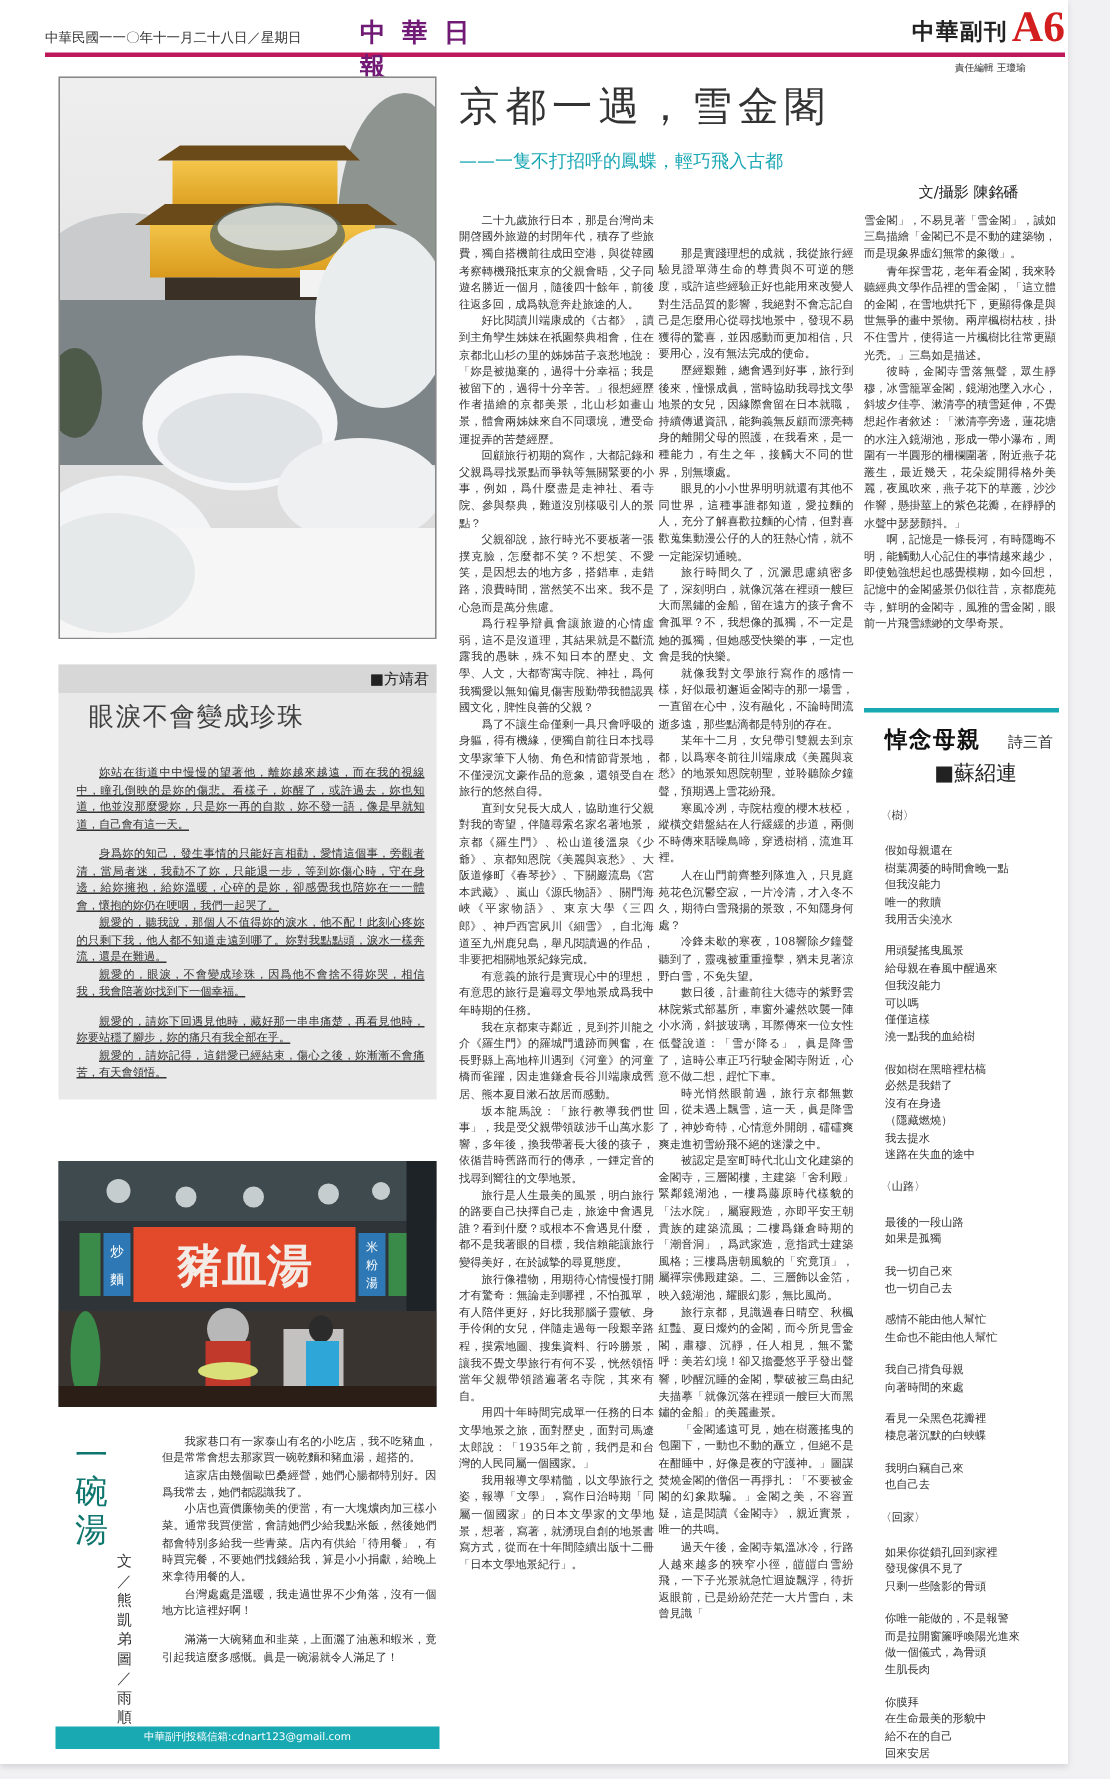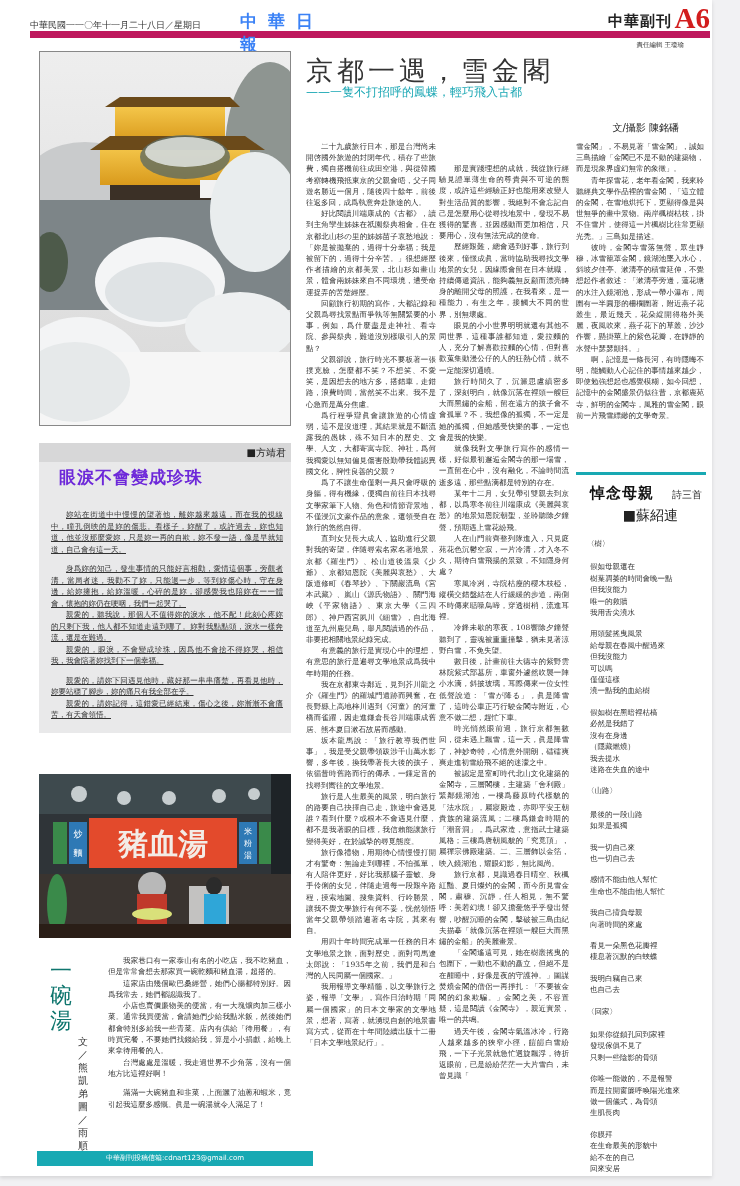--- a/index.html
+++ b/index.html
@@ -1,48 +1,48 @@
 <!DOCTYPE html>
 <html><head>
 <meta charset="utf-8">
 <style>
   * { box-sizing: border-box; margin: 0; padding: 0; }
   html, body { width: 740px; height: 1186px; background: #f1f1f3; overflow: hidden; }
   body { font-family: "DejaVu Serif", "Liberation Serif", serif; color: #222; position: relative; }
   .page { position: absolute; left: 0; top: 0; width: 712px; height: 1176px; background: #fff; box-shadow: 0 2px 4px rgba(0,0,0,0.12); }
-  .header { position: absolute; left: 30px; top: 0; width: 680px; height: 38px; border-bottom: 7px solid #be185d; }
+  .header { position: absolute; left: 30px; top: 0; width: 680px; height: 38px; border-bottom: 3px solid #be185d; }
   .header .date { position: absolute; left: 0; top: 19px; font-family: "DejaVu Sans", sans-serif; font-size: 9px; color: #333; }
-  .header .paper-name { position: absolute; left: 210px; top: 10px; width: 100px; font-size: 17px; font-weight: bold; color: #3b82f6; letter-spacing: 11px; }
+  .header .paper-name { position: absolute; left: 210px; top: 10px; width: 100px; font-size: 17px; font-weight: bold; color: #701a75; letter-spacing: 11px; }
   .header .section-name { position: absolute; right: 38px; top: 12px; font-size: 15px; color: #222; font-weight: bold; letter-spacing: 1px; }
   .header .page-num { position: absolute; right: 0; top: 2px; font-size: 29px; font-weight: bold; color: #d21e1e; font-family: "Liberation Serif", serif; }
   .editor { position: absolute; right: 28px; top: 41px; font-family: "DejaVu Sans", sans-serif; font-size: 6.5px; color: #333; }
 
   .photo-kinkaku { position: absolute; left: 39px; top: 51px; width: 252px; height: 375px; border: 1px solid #888; overflow: hidden; background: #dedede; }
 
   .essay-box { position: absolute; left: 39px; top: 443px; width: 252px; height: 290px; background: #e9e9ea; }
   .essay-box .bar { height: 19px; background: #d7d7d8; position: relative; }
   .essay-box .author { position: absolute; right: 5px; top: 3px; font-family: "DejaVu Sans", sans-serif; font-size: 10px; color: #222; }
   .essay-box .t1 { margin: 13px 0 0 20px; font-family: "DejaVu Sans", sans-serif; font-weight: bold; font-size: 17px; color: #1aa7b4; letter-spacing: 1px; }
-  .essay-box .t2 { margin: 4px 0 0 20px; font-family: "DejaVu Sans", sans-serif; font-size: 17px; color: #6d28d9; letter-spacing: 1px; font-weight: bold; }
+  .essay-box .t2 { margin: 4px 0 0 20px; font-family: "DejaVu Sans", sans-serif; font-size: 17px; color: #404040; letter-spacing: 1px; }
   .essay-box .body { margin: 20px 8px 0 12px; font-size: 7.5px; line-height: 11.5px; color: #333; text-align: justify; text-decoration: underline; }
   .essay-box .body p { text-indent: 2em; }
   .essay-box .body p.gap { margin-top: 8px; }
 
   .photo-soup { position: absolute; left: 39px; top: 774px; width: 252px; height: 164px; overflow: hidden; background: #2a2e33; }
 
   .soup-title { position: absolute; left: 50px; top: 958px; width: 24px; font-size: 22px; line-height: 25px; color: #0f766e; text-align: left; font-family: "DejaVu Sans", sans-serif; }
   .soup-credit { position: absolute; left: 76px; top: 1035px; width: 14px; font-size: 10px; line-height: 13px; color: #333; text-align: center; font-family: "DejaVu Sans", sans-serif; }
   .soup-body { position: absolute; left: 108px; top: 955px; width: 183px; font-size: 7.5px; line-height: 11.3px; color: #333; text-align: justify; }
   .soup-body p { text-indent: 2em; }
   .soup-body p.gap { margin-top: 8px; }
 
-  .footer-bar { position: absolute; left: 37px; top: 1151px; width: 276px; height: 15px; background: #18a9b3; color: #fff; font-family: "DejaVu Sans", sans-serif; font-size: 7px; text-align: center; line-height: 15px; }
+  .footer-bar { position: absolute; left: 37px; top: 1151px; width: 256px; height: 15px; background: #18a9b3; color: #fff; font-family: "DejaVu Sans", sans-serif; font-size: 7px; text-align: center; line-height: 15px; }
 
   .main-title { position: absolute; left: 306px; top: 53px; font-family: "DejaVu Serif", serif; font-size: 27px; color: #333; letter-spacing: 4px; font-weight: normal; }
-  .main-sub { position: absolute; left: 306px; top: 84px; font-family: "DejaVu Sans", sans-serif; font-size: 12px; color: #1aa7b4; }
+  .main-sub { position: absolute; left: 306px; top: 99px; font-family: "DejaVu Sans", sans-serif; font-size: 12px; color: #1aa7b4; }
   .main-byline { position: absolute; right: 33px; top: 121px; font-family: "DejaVu Sans", sans-serif; font-size: 10px; color: #222; }
 
   .col { position: absolute; font-size: 7.5px; line-height: 11.2px; color: #333; text-align: justify; }
   .col p { text-indent: 2em; }
   .col1 { left: 306px; top: 141px; width: 130px; }
   .col2 { left: 439px; top: 141px; width: 130px; margin-top: 22px; }
   .col3 { left: 576px; top: 141px; width: 128px; }
 
   .poem-rule { position: absolute; left: 576px; top: 472px; width: 130px; height: 3px; background: #18a9b3; }
   .poem-title { position: absolute; left: 590px; top: 484px; font-family: "DejaVu Sans", sans-serif; font-weight: bold; font-size: 15px; color: #111; letter-spacing: 1px; }
@@ -181,22 +181,22 @@
     <p>我用報導文學精髓，以文學旅行之姿，報導「文學」，寫作日治時期「同屬一個國家」的日本文學家的文學地景，想著，寫著，就湧現自創的地景書寫方式，從而在十年間陸續出版十二冊「日本文學地景紀行」。</p>
   </div>
 
   <div class="col col2">
     <p>那是實踐理想的成就，我從旅行經驗見證單薄生命的尊貴與不可逆的態度，或許這些經驗正好也能用來改變人對生活品質的影響，我絕對不會忘記自己是怎麼用心從尋找地景中，發現不易獲得的驚喜，並因感動而更加相信，只要用心，沒有無法完成的使命。</p>
     <p>歷經艱難，總會遇到好事，旅行到後來，憧憬成眞，當時協助我尋找文學地景的女兒，因緣際會留在日本就職，持續傳遞資訊，能夠義無反顧而漂亮轉身的離開父母的照護，在我看來，是一種能力，有生之年，接觸大不同的世界，別無壞處。</p>
     <p>眼見的小小世界明明就還有其他不同世界，這種事誰都知道，愛拉麵的人，充分了解喜歡拉麵的心情，但對喜歡蒐集動漫公仔的人的狂熱心情，就不一定能深切通曉。</p>
     <p>旅行時間久了，沉澱思慮縝密多了，深刻明白，就像沉落在裡頭一艘巨大而黑鏽的金船，留在遠方的孩子會不會孤單？不，我想像的孤獨，不一定是她的孤獨，但她感受快樂的事，一定也會是我的快樂。</p>
     <p>就像我對文學旅行寫作的感情一樣，好似最初邂逅金閣寺的那一場雪，一直留在心中，沒有融化，不論時間流逝多遠，那些點滴都是特別的存在。</p>
     <p>某年十二月，女兒帶引雙親去到京都，以爲寒冬前往川端康成《美麗與哀愁》的地景知恩院朝聖，並聆聽除夕鐘聲，預期遇上雪花紛飛。</p>
+    <p>寒風冷冽，寺院枯瘦的櫻木枝椏，縱橫交錯盤結在人行緩緩的步道，兩側不時傳來聒噪鳥啼，穿透樹梢，流進耳裡。</p>
     <p>人在山門前齊整列隊進入，只見庭苑花色沉鬱空寂，一片冷清，才入冬不久，期待白雪飛揚的景致，不知隱身何處？</p>
-    <p>寒風冷冽，寺院枯瘦的櫻木枝椏，縱橫交錯盤結在人行緩緩的步道，兩側不時傳來聒噪鳥啼，穿透樹梢，流進耳裡。</p>
     <p>冷鋒未歇的寒夜，108響除夕鐘聲聽到了，靈魂被重重撞擊，猶未見著涼野白雪，不免失望。</p>
     <p>數日後，計畫前往大德寺的紫野雲林院紫式部墓所，車窗外遽然吹襲一陣小水滴，斜披玻璃，耳際傳來一位女性低聲說道：「雪が降る」，眞是降雪了，這時公車正巧行駛金閣寺附近，心意不做二想，趕忙下車。</p>
     <p>時光悄然眼前過，旅行京都無數回，從未遇上飄雪，這一天，眞是降雪了，神妙奇特，心情意外開朗，礌礌爽爽走進初雪紛飛不絕的迷濛之中。</p>
     <p>被認定是室町時代北山文化建築的金閣寺，三層閣樓，主建築「舍利殿」緊鄰鏡湖池，一樓爲藤原時代樣貌的「法水院」，屬寢殿造，亦即平安王朝貴族的建築流風；二樓爲鎌倉時期的「潮音洞」，爲武家造，意指武士建築風格；三樓爲唐朝風貌的「究竟頂」，屬禪宗佛殿建築。二、三層飾以金箔，映入鏡湖池，耀眼幻影，無比風尚。</p>
     <p>旅行京都，見識過春日晴空、秋楓紅豔、夏日燦灼的金閣，而今所見雪金閣，肅穆、沉靜，任人相見，無不驚呼：美若幻境！卻又擔憂悠乎乎發出聲響，吵醒沉睡的金閣，擊破被三島由紀夫描摹「就像沉落在裡頭一艘巨大而黑鏽的金船」的美麗畫景。</p>
     <p>「金閣遙遠可見，她在樹叢搖曳的包圍下，一動也不動的矗立，但絕不是在酣睡中，好像是夜的守護神。」圖謀焚燒金閣的僧侶一再掙扎：「不要被金閣的幻象欺騙。」金閣之美，不容置疑，這是閱讀《金閣寺》，親近實景，唯一的共鳴。</p>
     <p>過天午後，金閣寺氣溫冰冷，行路人越來越多的狹窄小徑，皚皚白雪紛飛，一下子光景就急忙迴旋飄浮，待折返眼前，已是紛紛茫茫一大片雪白，未曾見識「</p>
   </div>
 
   <div class="col col3">

